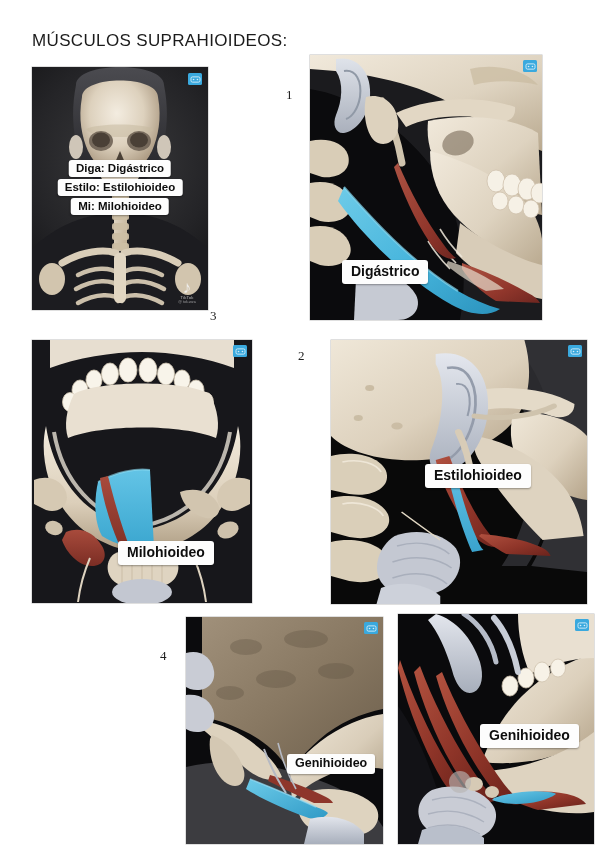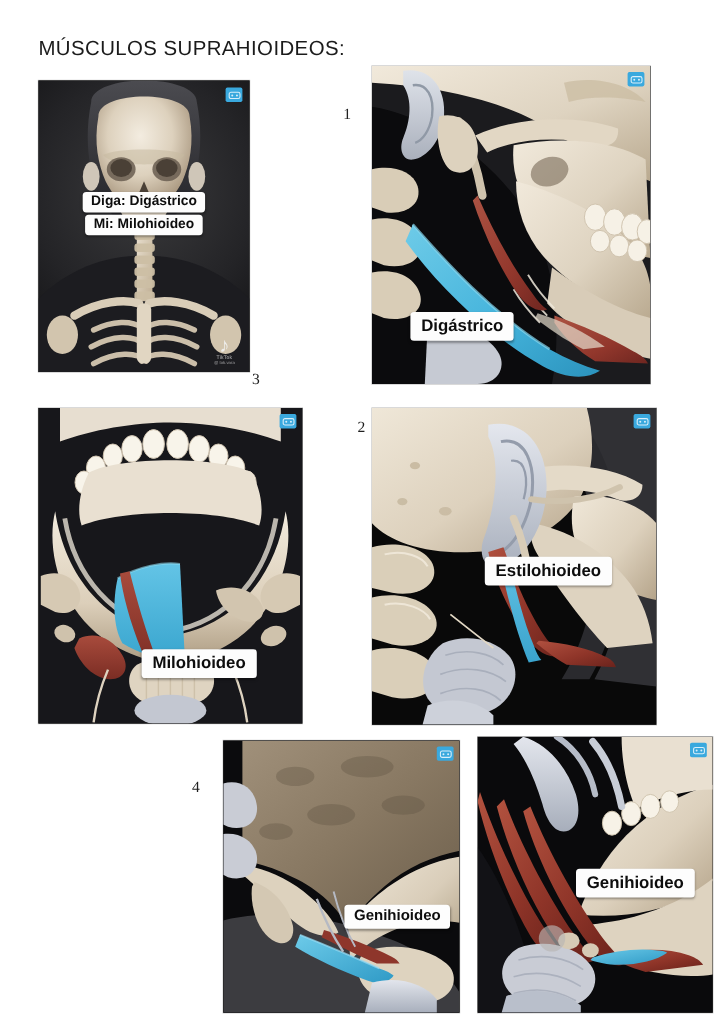--- a/index.html
+++ b/index.html
@@ -170,20 +170,21 @@
 
         <rect x="82" y="186" width="12" height="50" rx="5" fill="#e1d6c2"></rect>
 
         <ellipse cx="20" cy="212" rx="13" ry="16" fill="#d2c5ae"></ellipse>
         <ellipse cx="156" cy="212" rx="13" ry="16" fill="#d2c5ae"></ellipse>
       </svg>
     </div>
 
     <div class="mnemo" style="top:93px;text-align:right;">
       <div class="chip">Diga: Digástrico</div>
+      <div class="chip">Estilo: Estilohioideo</div>
       <div class="chip">Mi: Milohioideo</div>
     </div>
 
     <div class="tiktok" style="right:6px;bottom:6px;">
       <div class="note">♪</div>
       <div class="wm">TikTok</div>
       <div class="hd">@ tok.vara</div>
     </div>
 
     <div class="vr-badge" style="right:6px;top:6px;">
@@ -383,21 +384,21 @@
     <div class="vr-badge" style="right:5px;top:5px;">
       <svg viewBox="0 0 14 12" width="11" height="9">
         <rect x="1" y="2.5" width="12" height="7" rx="2" fill="none" stroke="#d9effa" stroke-width="1.2"></rect>
         <circle cx="4.4" cy="6" r="1.1" fill="#d9effa"></circle>
         <circle cx="9.6" cy="6" r="1.1" fill="#d9effa"></circle>
       </svg>
     </div>
   </div>
 
   <div class="idx" style="left:298px;top:348px;">2</div>
-  <div class="panel" style="left:310px;top:340px;width:237px;height:264px;">
+  <div class="panel" style="left:331px;top:340px;width:237px;height:264px;padding-left:19px;">
     <div class="scene">
       <svg class="art" viewBox="0 0 225 264" preserveAspectRatio="none">
         <defs>
           <linearGradient id="e-bone" x1="0" y1="0" x2="1" y2="1">
             <stop offset="0%" stop-color="#efe7d8"></stop>
             <stop offset="55%" stop-color="#ddd1bd"></stop>
             <stop offset="100%" stop-color="#b5a48a"></stop>
           </linearGradient>
           <linearGradient id="e-cart" x1="0" y1="0" x2="0" y2="1">
             <stop offset="0%" stop-color="#e4e7ee"></stop>

